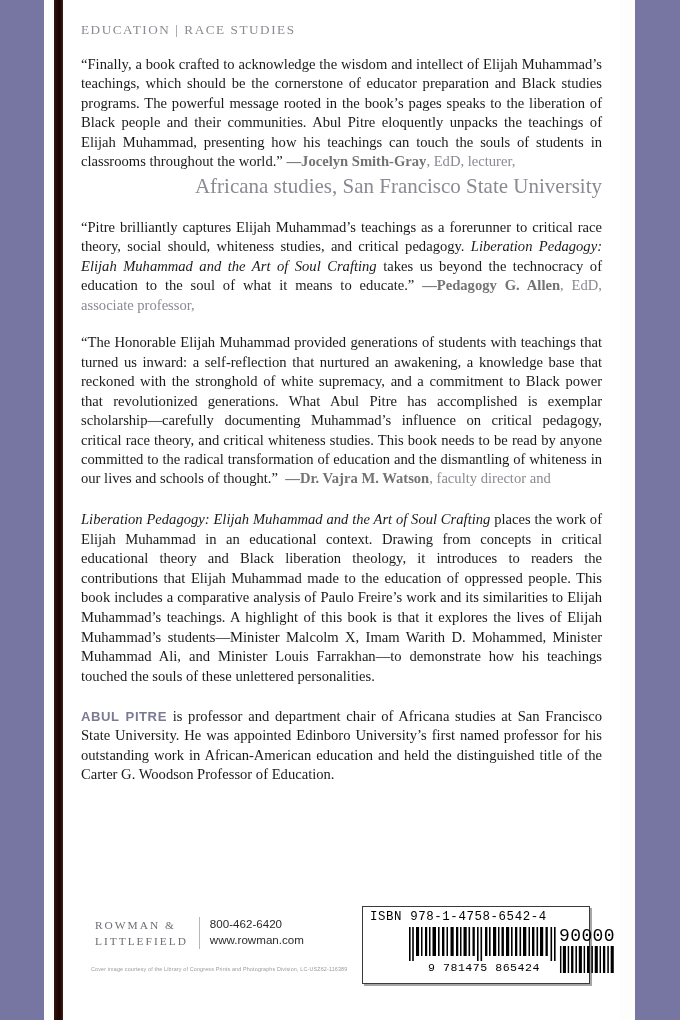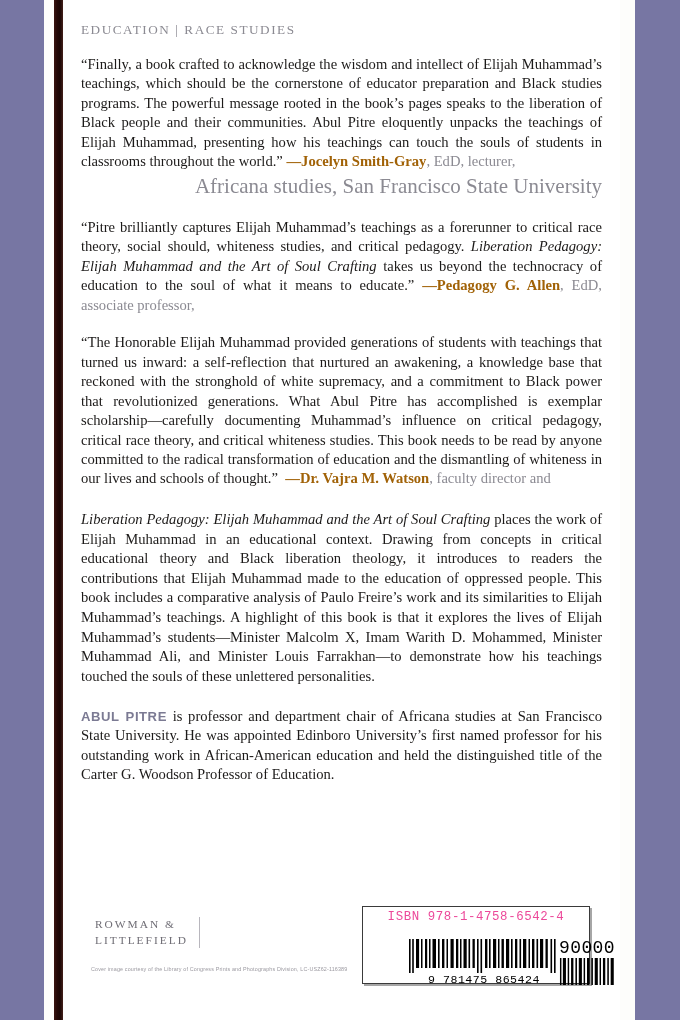--- a/index.html
+++ b/index.html
@@ -89,21 +89,21 @@
     text-align: justify;
     text-justify: inter-word;
     hyphens: none;
   }
   .blurb.tight { margin-top: 18px; }
 
   .blurb i { font-style: italic; }
 
   .attrib-inline {
     font-weight: bold;
-    color: #a16207;
+    color: #737373;
   }
   .attrib-role {
     color: #8b8a92;
   }
   .attrib-line {
     display: block;
     text-align: right;
     color: #8b8a92;
     font-size: 21px;
     line-height: 1.335;
@@ -194,27 +194,27 @@
     bottom: 6px;
     width: 228px;
     height: 78px;
     background: #ffffff;
     border: 1px solid #3a3a3a;
     box-shadow: 2px 2px 0 rgba(0,0,0,0.35);
     box-sizing: border-box;
     padding: 4px 7px 3px 7px;
   }
   .isbn-text {
-    text-align: center;
+    text-align: left;
     font-family: "Liberation Mono", monospace;
     font-size: 12.4px;
     letter-spacing: 0.6px;
-    color: #ec4899;
+    color: #000000;
     line-height: 1;
-    margin-bottom: 16px;
+    margin-bottom: 4px;
   }
   .bars-row {
     display: flex;
     align-items: flex-start;
     justify-content: space-between;
   }
   .main-bars {
     width: 150px;
     padding-left: 39px;
   }
@@ -292,20 +292,24 @@
     </div>
 
     <div class="footer">
 
       <div class="pub-block">
         <div class="pub-logo">
           <div>ROWMAN &amp;</div>
           <div>LITTLEFIELD</div>
         </div>
         <div class="pub-rule"></div>
+        <div class="pub-contact">
+          <div>800-462-6420</div>
+          <div>www.rowman.com</div>
+        </div>
       </div>
 
       <div class="credit">Cover image courtesy of the Library of Congress Prints and Photographs Division, LC-USZ62-116389</div>
 
       <div class="barcode-box">
         <div class="isbn-text">ISBN 978-1-4758-6542-4</div>
         <div class="bars-row">
           <div class="main-bars">
             <div class="bars">
               <svg viewBox="0 0 150 34" preserveAspectRatio="none" aria-hidden="true">

